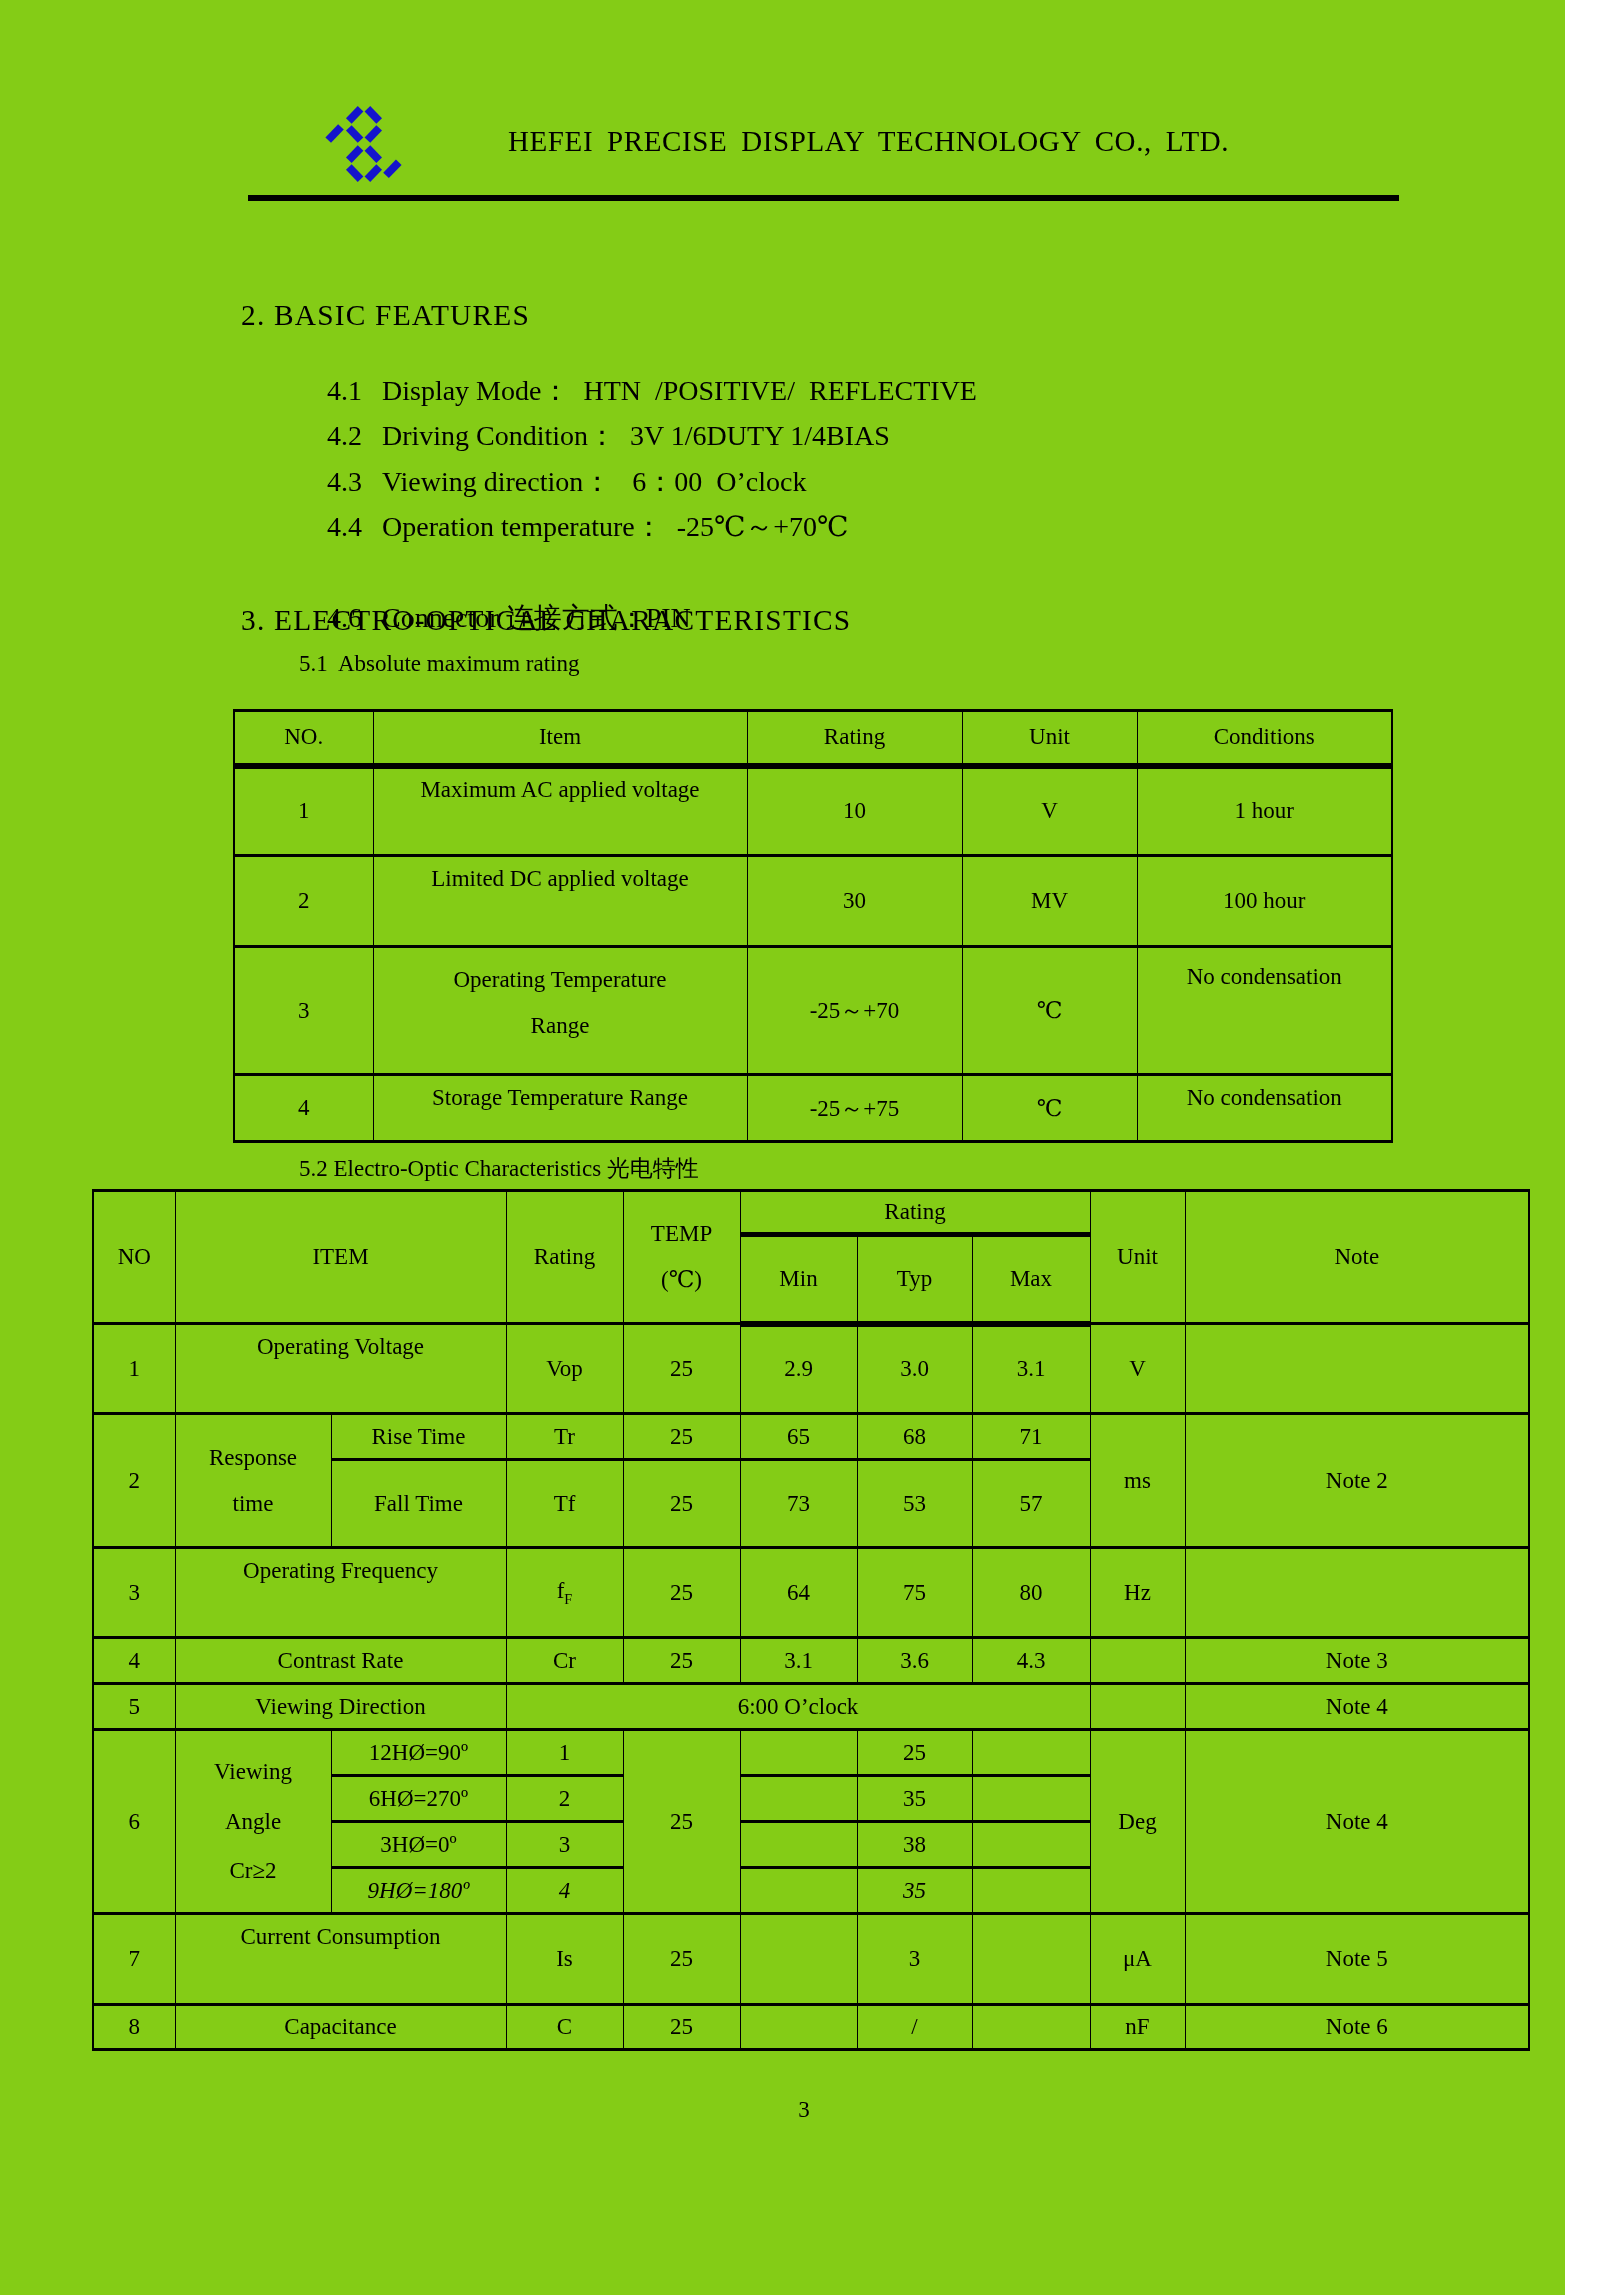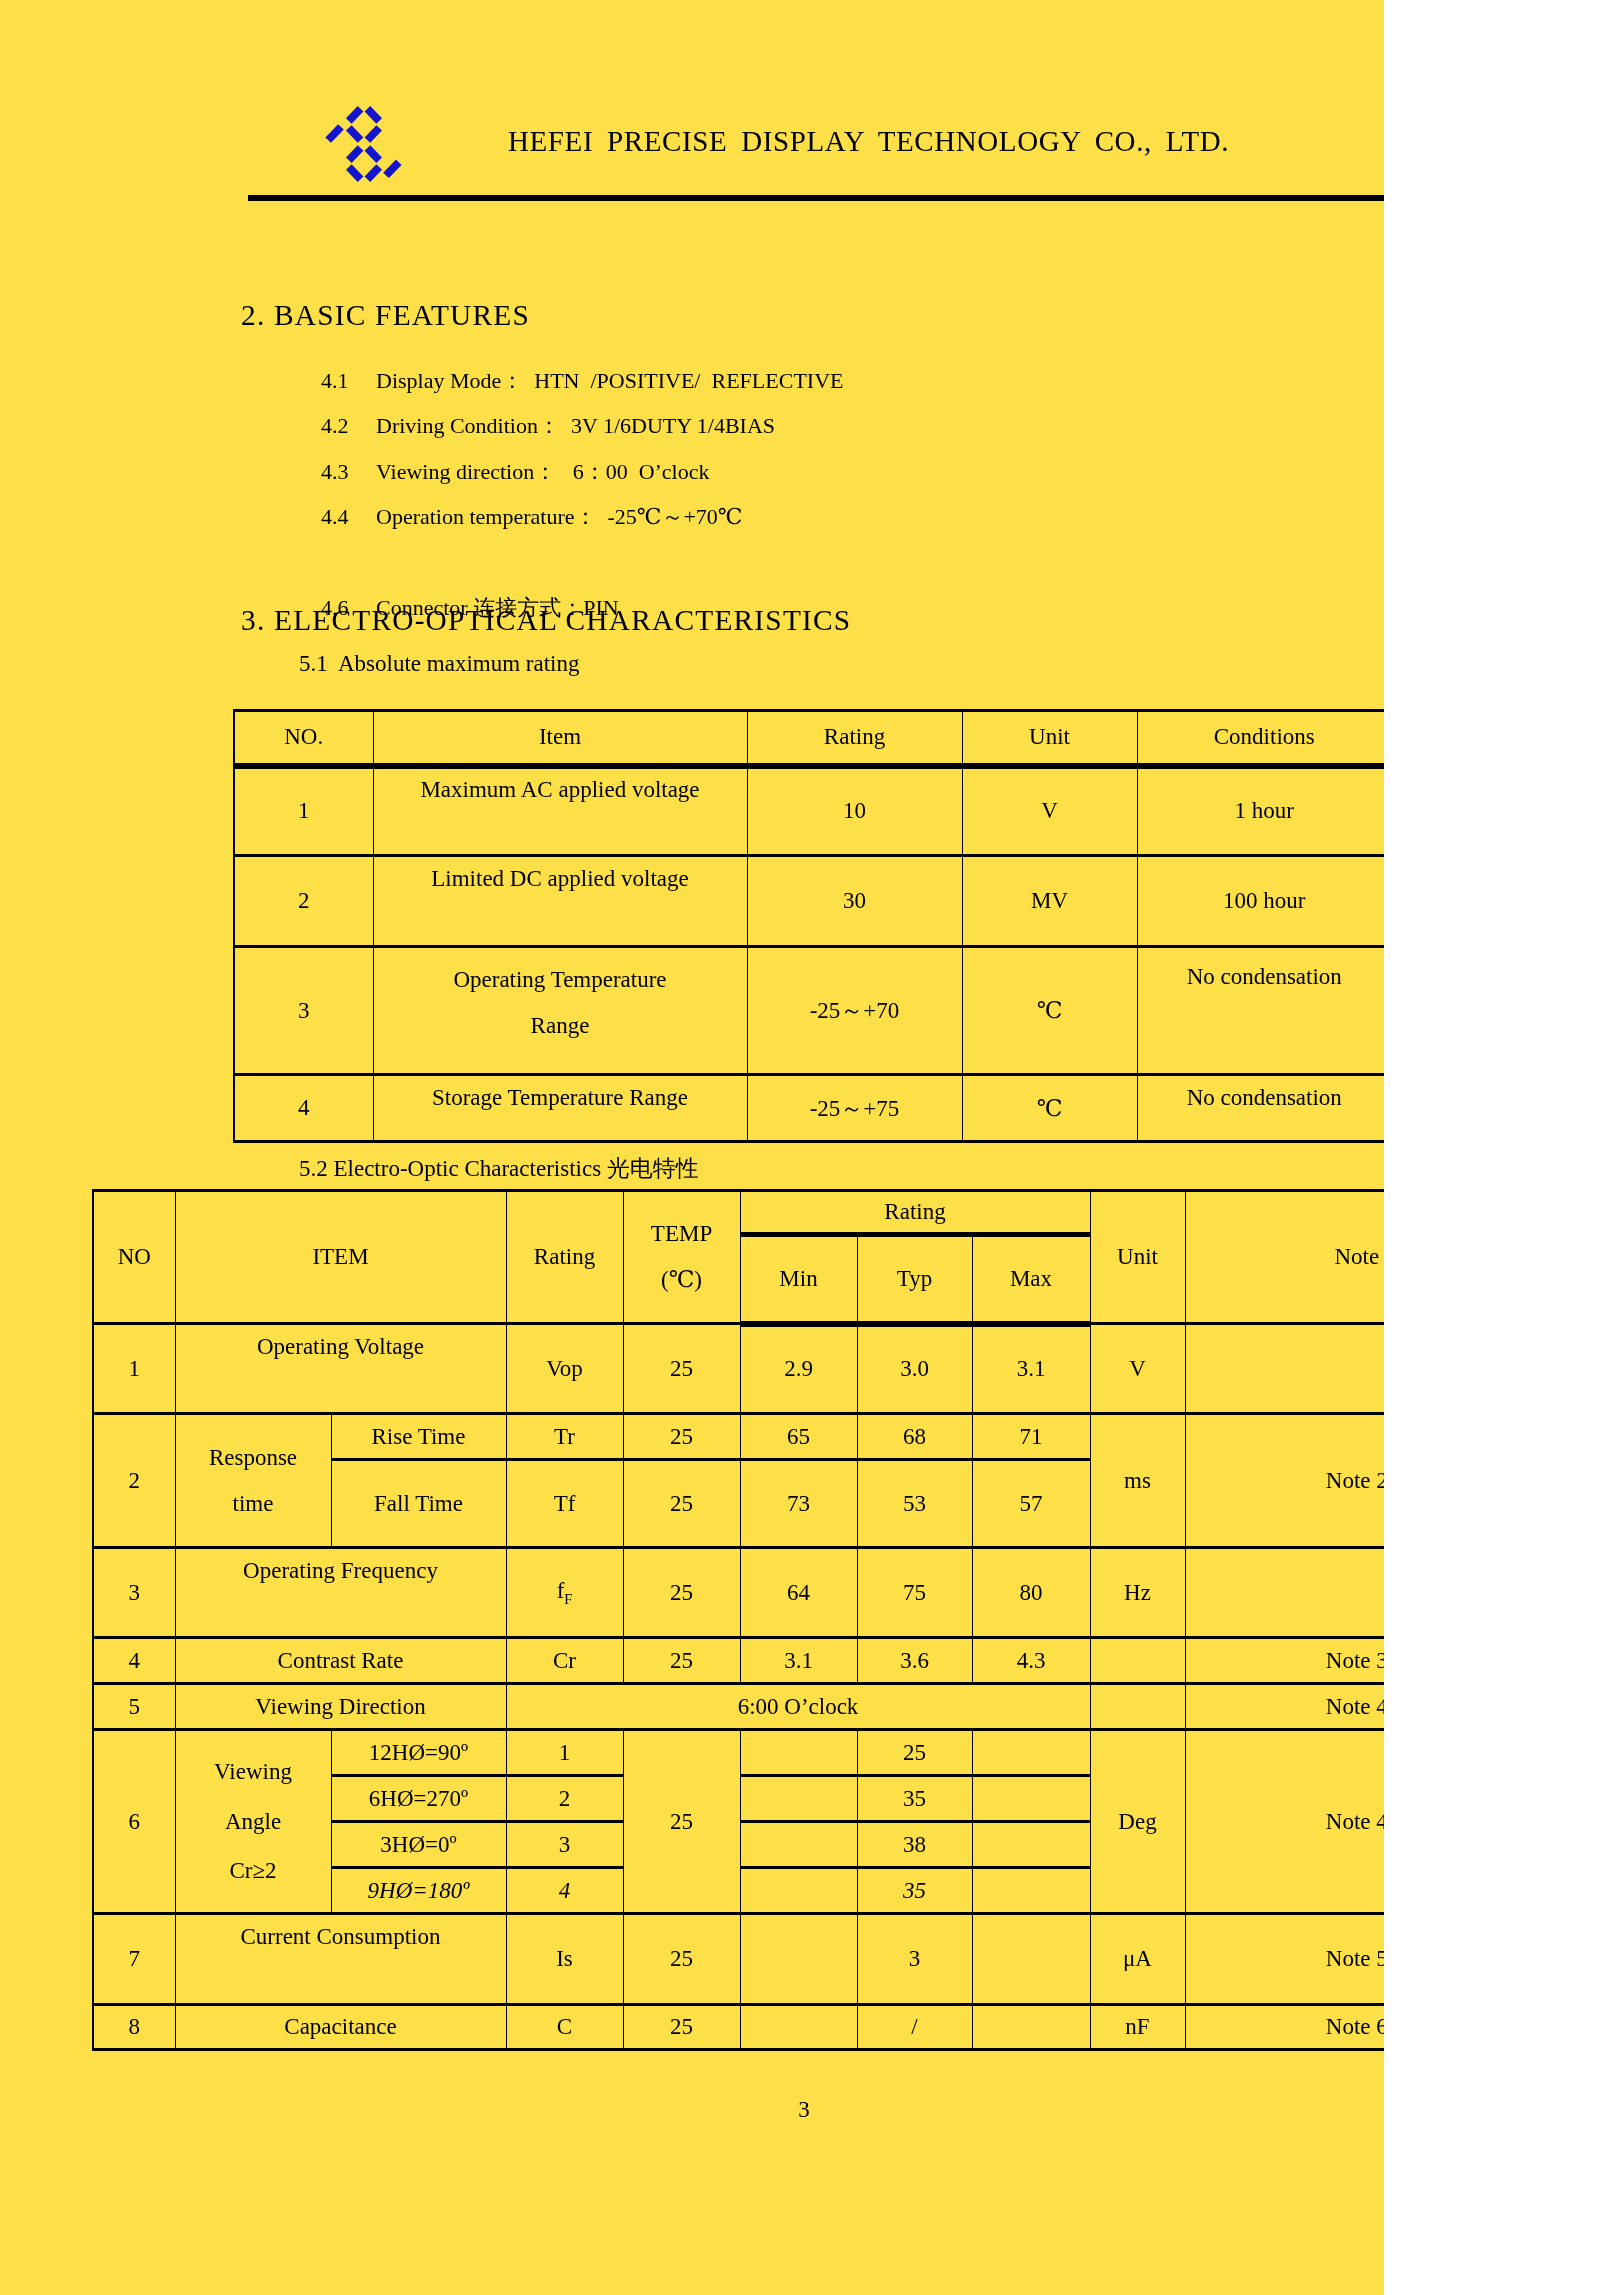--- a/index.html
+++ b/index.html
@@ -1,21 +1,21 @@
 <!DOCTYPE html>
 <html style="font-size:9.8px"><head>
 <meta charset="utf-8">
 <style>
   * { margin: 0; padding: 0; box-sizing: border-box; }
   html, body { background: #ffffff; }
   .page {
     position: relative;
-    width: 1384px;
+    width: 1565px;
     height: 2295px;
-    background: #fde047;
+    background: #84cc16;
     color: #000000;
     font-family: "Liberation Serif", "DejaVu Serif", serif;
     overflow: hidden;
   }
   .logo {
     position: absolute;
     left: 314px;
     top: 97px;
     width: 98px;
     height: 98px;
@@ -42,21 +42,21 @@
     position: absolute;
     left: 241px;
     font-size: 29.4px;
     letter-spacing: 1.2px;
     white-space: nowrap;
     font-weight: 500;
   }
   .feature-row {
     position: absolute;
     left: 299px;
-    font-size: 22px;
+    font-size: 28px;
     white-space: pre;
   }
   .feature-no { display: inline-block; min-width: 55px; }
   .sub-heading {
     position: absolute;
     left: 299px;
     font-size: 23px;
     white-space: pre;
   }
   table {

